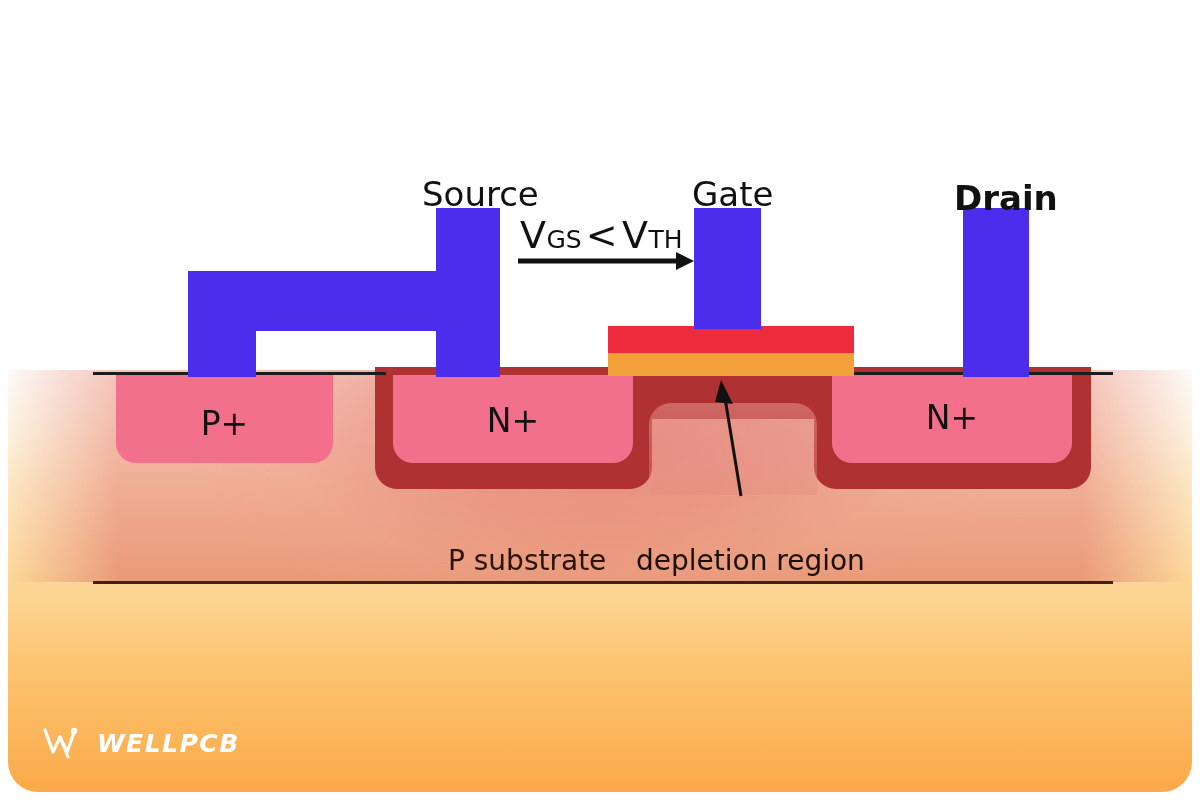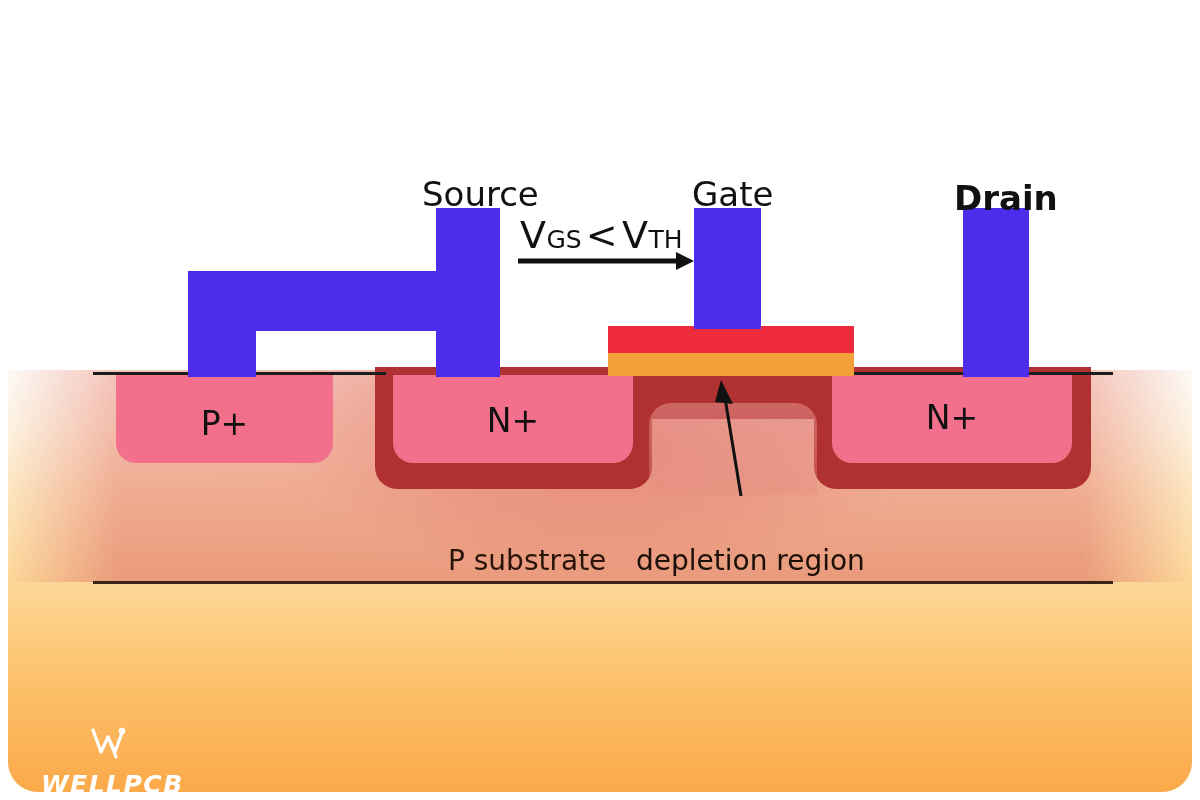--- a/index.html
+++ b/index.html
@@ -144,21 +144,20 @@
   
   .arrow-svg { position: absolute; overflow: visible; }
   
   .logo {
     position: absolute;
     left: 33px;
     top: 718px;
     display: flex;
     align-items: center;
     gap: 10px;
-    flex-direction: column;
   }
   .logo-text {
     font-family: "DejaVu Sans", sans-serif;
     font-size: 25px;
     font-weight: bold;
     font-style: italic;
     color: #ffffff;
     letter-spacing: 1.5px;
   }
 </style>

